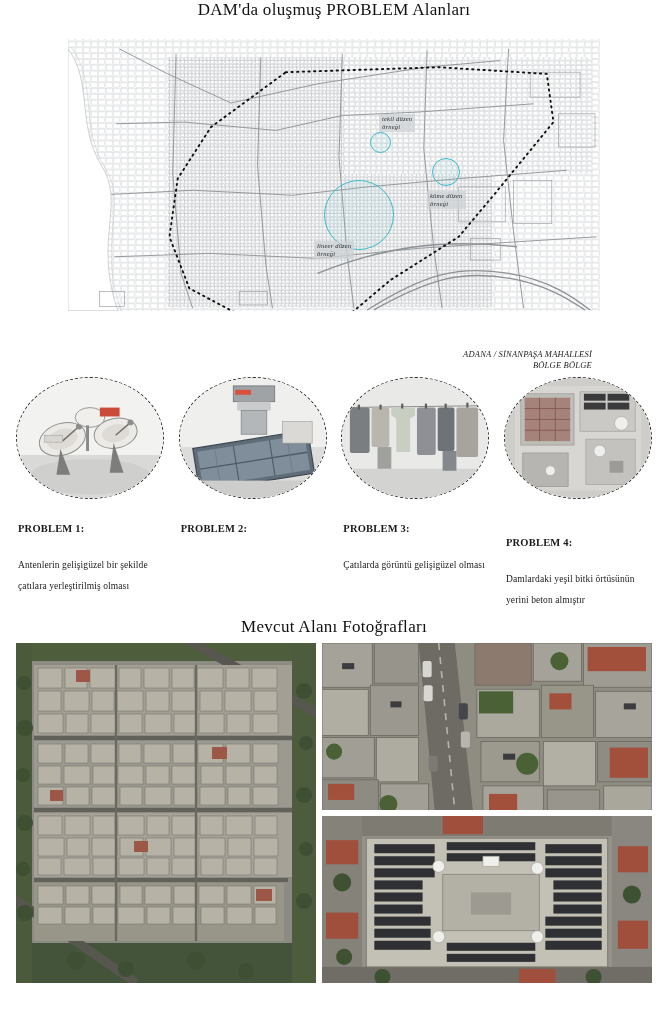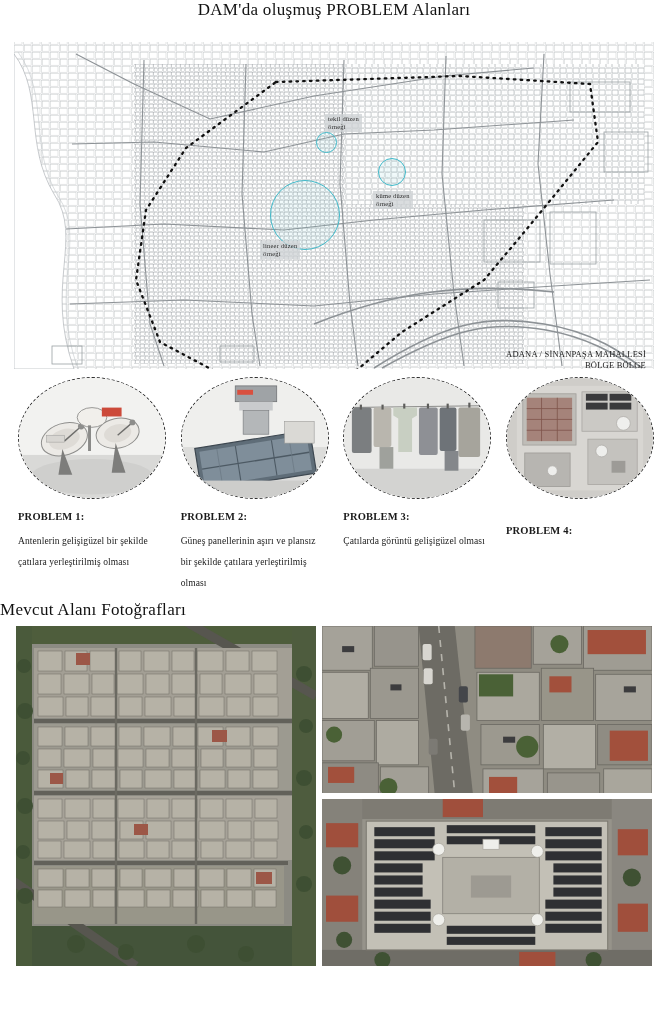--- a/index.html
+++ b/index.html
@@ -17,35 +17,37 @@
   
   .title-main {
     text-align: center;
     font-size: 17px;
     letter-spacing: 0.3px;
     padding-top: 0;
     padding-bottom: 4px;
     color: #111;
   }
   .title-sub {
+    text-align: center;
     font-size: 17px;
     letter-spacing: 0.3px;
     color: #111;
     margin-top: 6px;
     margin-bottom: 6px;
   }
 
   
   .map-wrap {
     position: relative;
-    width: 640px;
+    width: 532px;
     height: 345px;
     margin: 0 auto;
     background: #ffffff;
     overflow: hidden;
+    font-style: italic;
   }
   .map-canvas { position: absolute; inset: 0; }
   .map-caption {
     position: absolute;
     right: 8px;
     bottom: -2px;
     text-align: right;
     font-size: 8.5px;
     line-height: 11px;
     color: #222;
@@ -72,21 +74,22 @@
   .problems {
     width: 640px;
     margin: 8px auto 0;
     display: flex;
     justify-content: space-between;
   }
   .problem {
     width: 152px;
     display: flex;
     flex-direction: column;
-    align-items: flex-end;
+    align-items: center;
+    gap: 12px;
   }
   .circle-photo {
     width: 148px;
     height: 122px;
     border-radius: 50%;
     border: 1.6px dashed #2b2b2b;
     overflow: hidden;
     position: relative;
     background: #f7f7f7;
   }
@@ -258,21 +261,20 @@
           <line x1="57" y1="66" x2="57" y2="102" stroke="#4d5a64" stroke-width="1.1"></line>
           <line x1="94" y1="66" x2="94" y2="102" stroke="#4d5a64" stroke-width="1.1"></line>
           <line x1="38" y1="66" x2="38" y2="102" stroke="#6b7883" stroke-width="0.7"></line>
           <line x1="112" y1="66" x2="112" y2="102" stroke="#6b7883" stroke-width="0.7"></line>
         </g>
         <rect x="0" y="104" width="148" height="18" fill="#cdcdcb"></rect>
         <rect x="104" y="44" width="30" height="22" fill="#dad9d5" stroke="#9b9b99" stroke-width="0.6"></rect>
       </svg>
     </div>
     <div class="p-title">PROBLEM 2:</div>
-    <div class="p-body">Güneş panellerinin aşırı ve plansız bir şekilde çatılara yerleştirilmiş olması</div>
   </div>
 
   <div class="problem">
     <div class="circle-photo">
       <svg class="circle-inner" viewBox="0 0 148 122" preserveAspectRatio="xMidYMid slice">
         <rect width="148" height="122" fill="#e9e9e7"></rect>
         <rect y="92" width="148" height="30" fill="#d3d3d1"></rect>
         <line x1="0" y1="30" x2="148" y2="28" stroke="#8a8a88" stroke-width="1"></line>
 
         <rect x="8" y="30" width="20" height="46" rx="2" fill="#7b7e80"></rect>
@@ -322,20 +324,21 @@
           <rect x="80" y="25" width="22" height="7"></rect>
           <rect x="104" y="25" width="22" height="7"></rect>
         </g>
         <circle cx="118" cy="46" r="7" fill="#efefed" stroke="#b0aeaa" stroke-width="0.8"></circle>
         <circle cx="96" cy="74" r="6" fill="#eeeeec" stroke="#b0aeaa" stroke-width="0.8"></circle>
         <circle cx="46" cy="94" r="5" fill="#eeeeec" stroke="#b0aeaa" stroke-width="0.8"></circle>
         <rect x="106" y="84" width="14" height="12" fill="#9d9b97"></rect>
       </svg>
     </div>
     <div class="p-title mid">PROBLEM 4:</div>
+    <div class="p-body">Damlardaki yeşil bitki örtüsünün yerini beton almıştır</div>
   </div>
 </div>
 
 <div class="title-sub">Mevcut Alanı Fotoğrafları</div>
 
 <div class="photos">
 
   <div class="photo-left">
     <svg class="ph" viewBox="0 0 300 340" preserveAspectRatio="none">
       <rect width="300" height="340" fill="#8c8b83"></rect>

